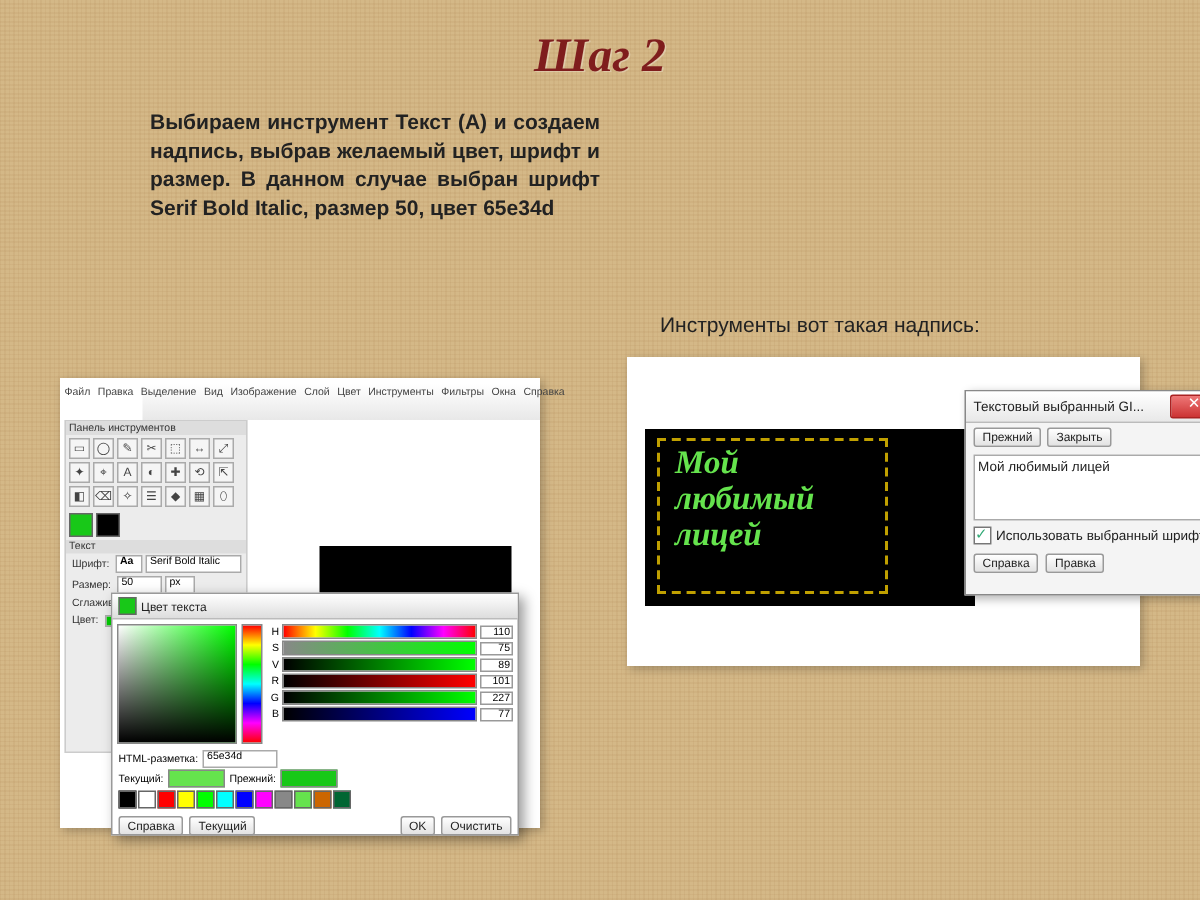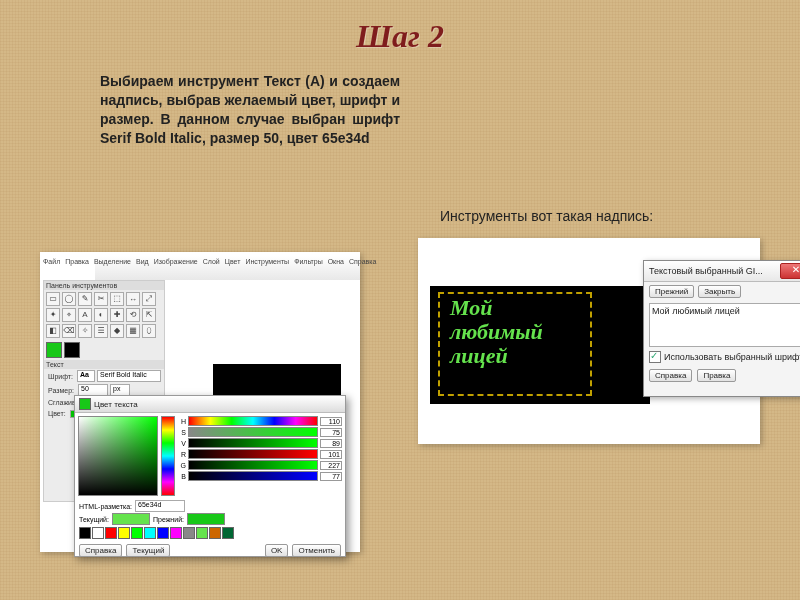--- a/index.html
+++ b/index.html
@@ -360,21 +360,21 @@
     <div class="pal" style="background:#888"></div>
     <div class="pal" style="background:#65e34d"></div>
     <div class="pal" style="background:#c60"></div>
     <div class="pal" style="background:#063"></div>
   </div>
   <div class="dlg-btns">
     <div class="btn">Справка</div>
     <div class="btn">Текущий</div>
     <div style="flex:1"></div>
     <div class="btn">OK</div>
-    <div class="btn">Отменить</div>
+    <div class="btn">Очистить</div>
   </div>
 </div>
 
 <div class="fig-right">
   <div class="text-canvas">
     <div class="dash-box"></div>
     <div class="rendered">
       <div>Мой</div>
       <div>любимый</div>
       <div>лицей</div>

